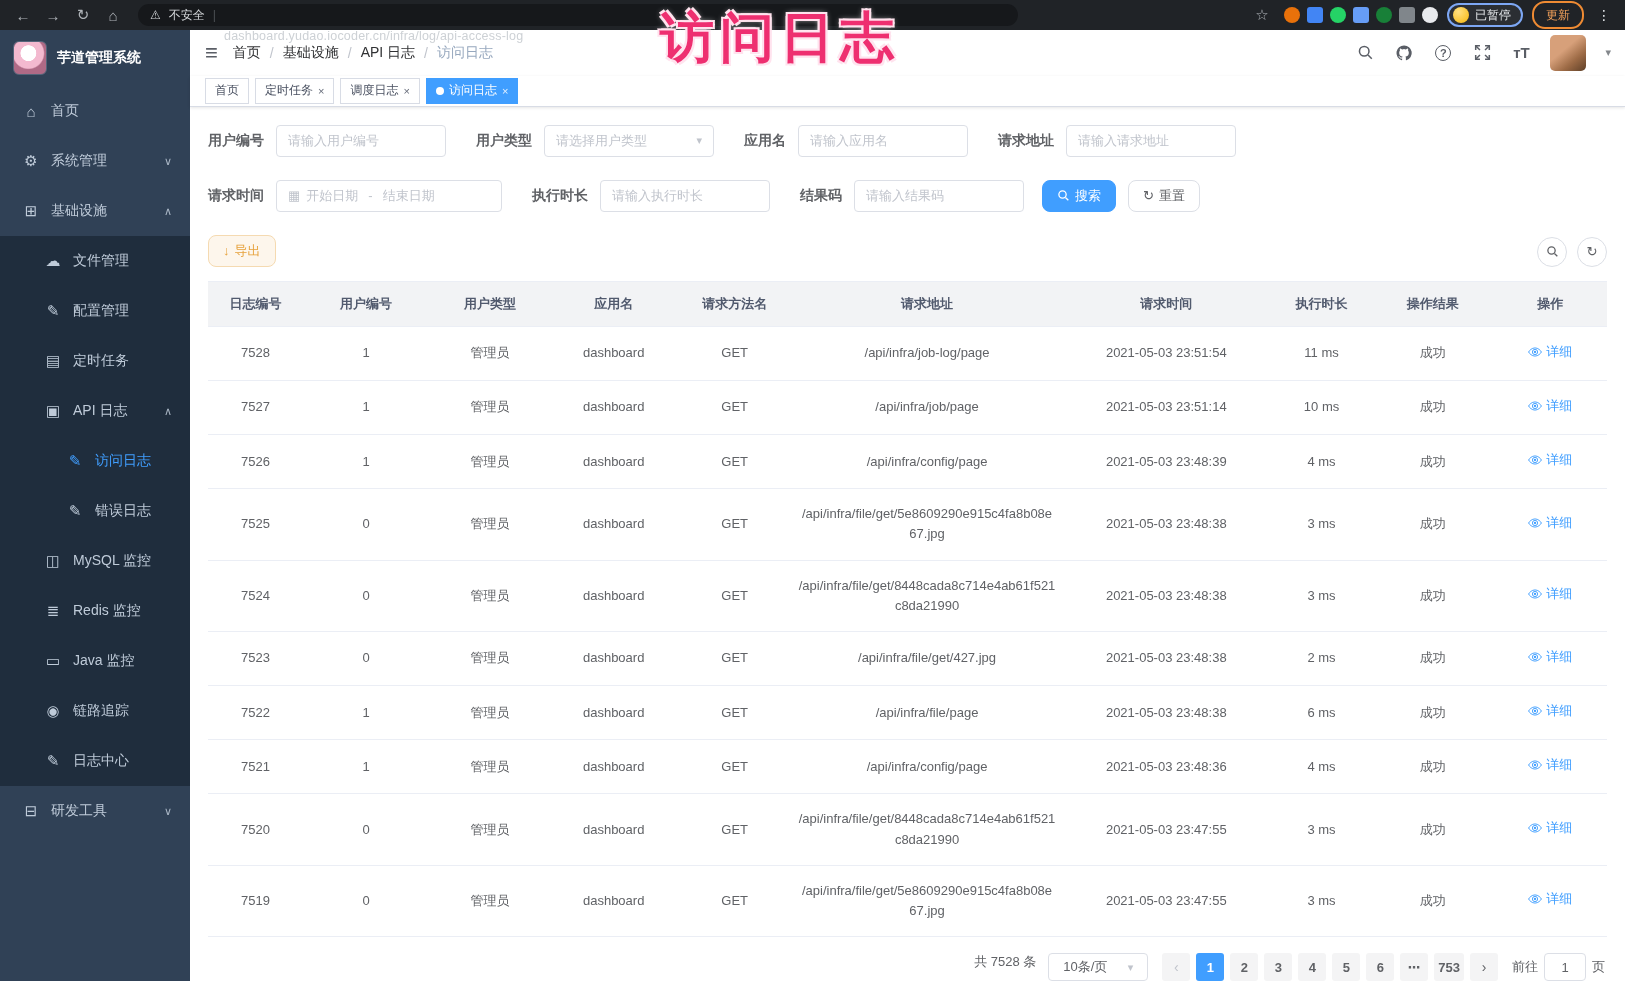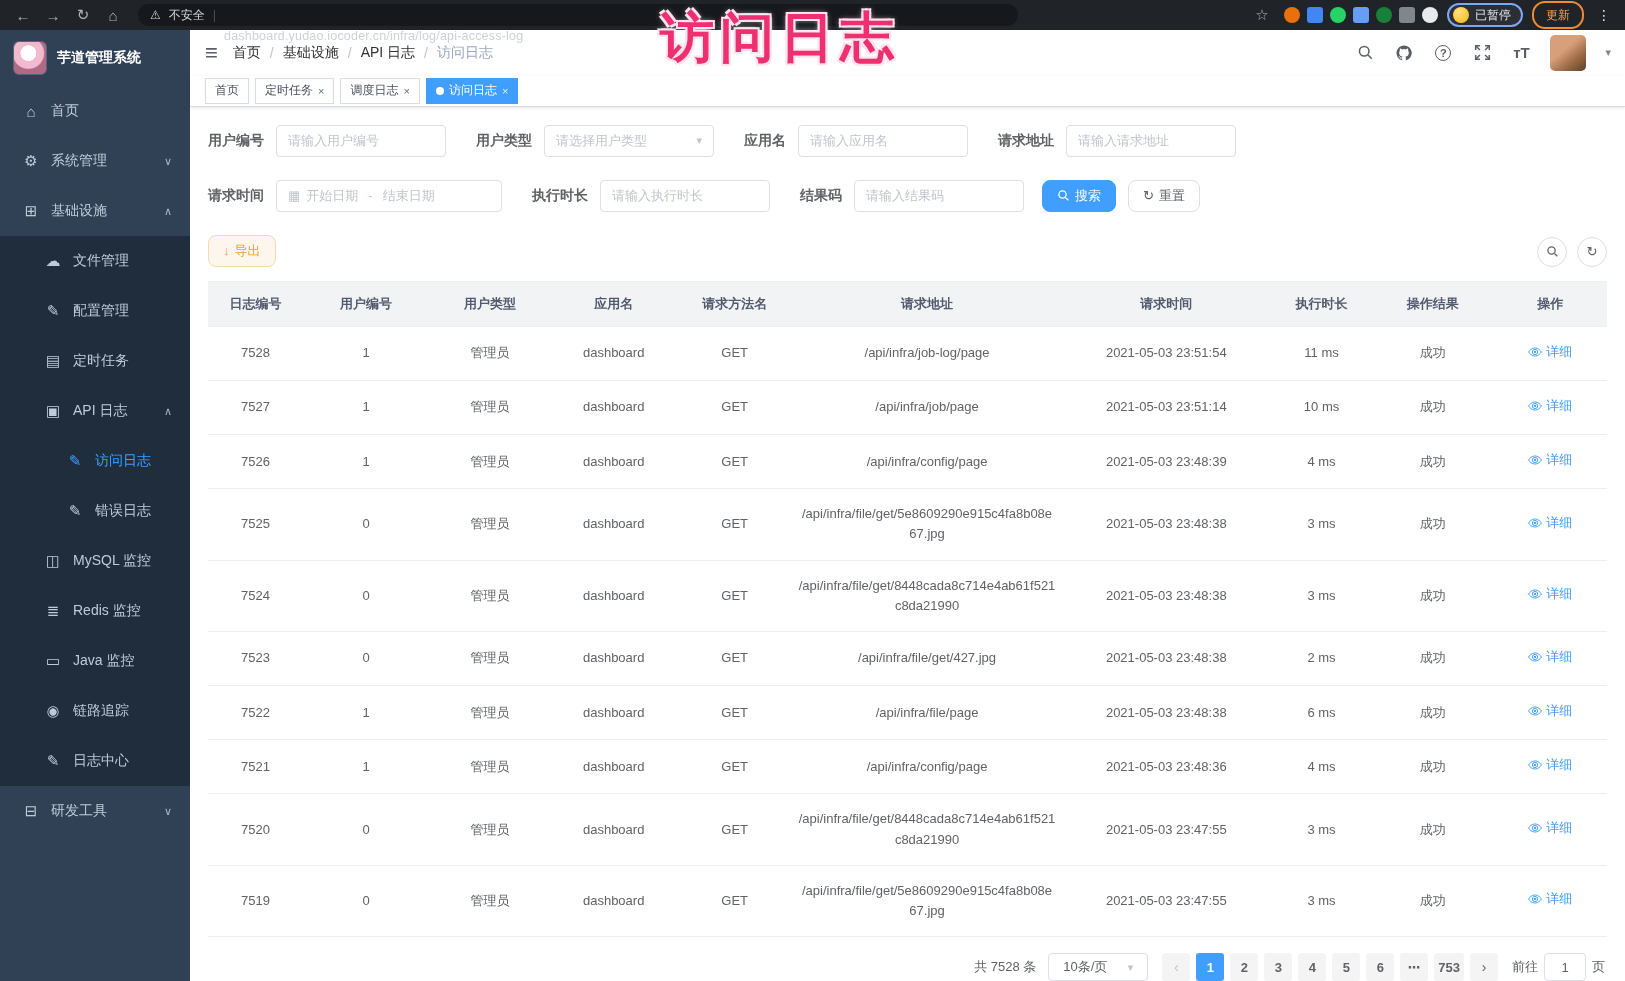--- a/index.html
+++ b/index.html
@@ -84,21 +84,21 @@
   .toolbar { display:flex; align-items:flex-end; margin:2px 0 14px; }
   .tool-right { margin-left:auto; display:flex; gap:10px; }
   .circle-btn { width:30px; height:30px; border-radius:50%; border:1px solid #dcdfe6; background:#fff; color:#606266; display:flex; align-items:center; justify-content:center; cursor:pointer; font-size:13px; }
 
   table { width:100%; border-collapse:collapse; table-layout:fixed; font-size:13px; color:#606266; }
   thead th { background:#f2f3f5; color:#515a6e; font-weight:700; padding:13px 4px; border-top:1px solid #ebeef5; border-bottom:1px solid #ebeef5; text-align:center; }
   tbody td { padding:15px 6px; text-align:center; border-bottom:1px solid #ebeef5; word-break:break-all; line-height:1.55; }
   .link { color:#409eff; display:inline-flex; align-items:center; gap:4px; cursor:pointer; }
   .eye-svg { width:14px; height:14px; }
 
-  .pagination { display:flex; align-items:center; justify-content:flex-end; gap:6px; padding:16px 2px 0; font-size:13px; color:#606266; }
+  .pagination { display:flex; justify-content:flex-end; gap:6px; padding:16px 2px 0; font-size:13px; color:#606266; }
   .pg-total { margin-right:6px; }
   .page-size { width:100px; height:28px; border:1px solid #dcdfe6; border-radius:4px; display:flex; align-items:center; padding:0 14px; font-size:13px; color:#606266; background:#fff; cursor:pointer; margin-right:8px; }
   .page-size .caret { margin-left:auto; color:#c0c4cc; font-size:11px; }
   .pager { min-width:28px; height:28px; background:#f4f4f5; border-radius:3px; display:flex; align-items:center; justify-content:center; color:#606266; font-weight:700; padding:0 4px; cursor:pointer; }
   .pager.arrow { font-weight:400; font-size:14px; }
   .pager.disabled { color:#c0c4cc; cursor:default; }
   .pager.active { background:#409eff; color:#fff; }
   .goto { display:flex; align-items:center; gap:6px; margin-left:8px; }
   .goto-input { width:42px; height:28px; border:1px solid #dcdfe6; border-radius:4px; display:flex; align-items:center; justify-content:center; color:#606266; }
 </style>

